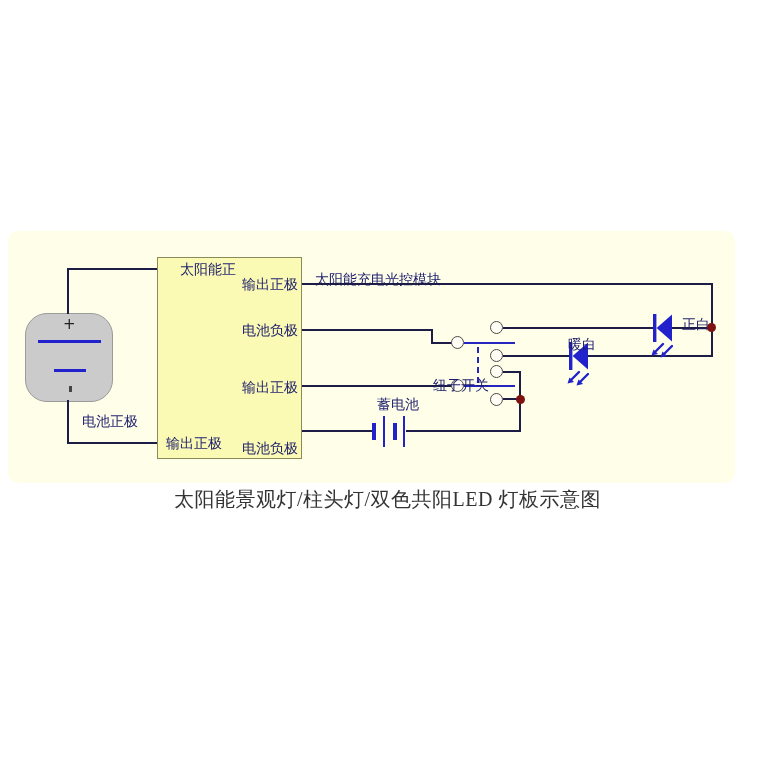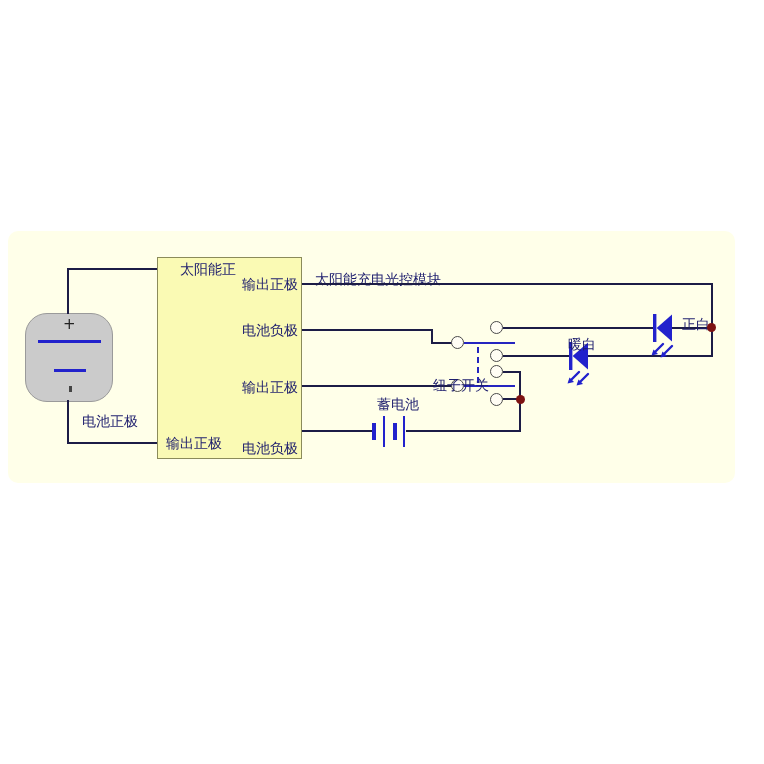--- a/index.html
+++ b/index.html
@@ -120,14 +120,15 @@
     <path d="M22 32 L13 41" stroke="var(--c-component_blue)" stroke-width="2.4" stroke-linecap="round" fill="none"></path>
     <polygon points="10.5,43.5 17,42 12.5,37.5" fill="var(--c-component_blue)"></polygon>
     <path d="M31 34 L22 43" stroke="var(--c-component_blue)" stroke-width="2.4" stroke-linecap="round" fill="none"></path>
     <polygon points="19.5,45.5 26,44 21.5,39.5" fill="var(--c-component_blue)"></polygon>
   </svg>
   <div class="lbl" style="left:568px;top:338px;">暖白</div>
 
   <div class="jdot" style="left:707px;top:323px;"></div>
   <div class="jdot" style="left:516px;top:395px;"></div>
 
+  <div class="caption">太阳能景观灯/柱头灯/双色共阳LED 灯板示意图</div>
 
 </div>
 
 </body></html>

